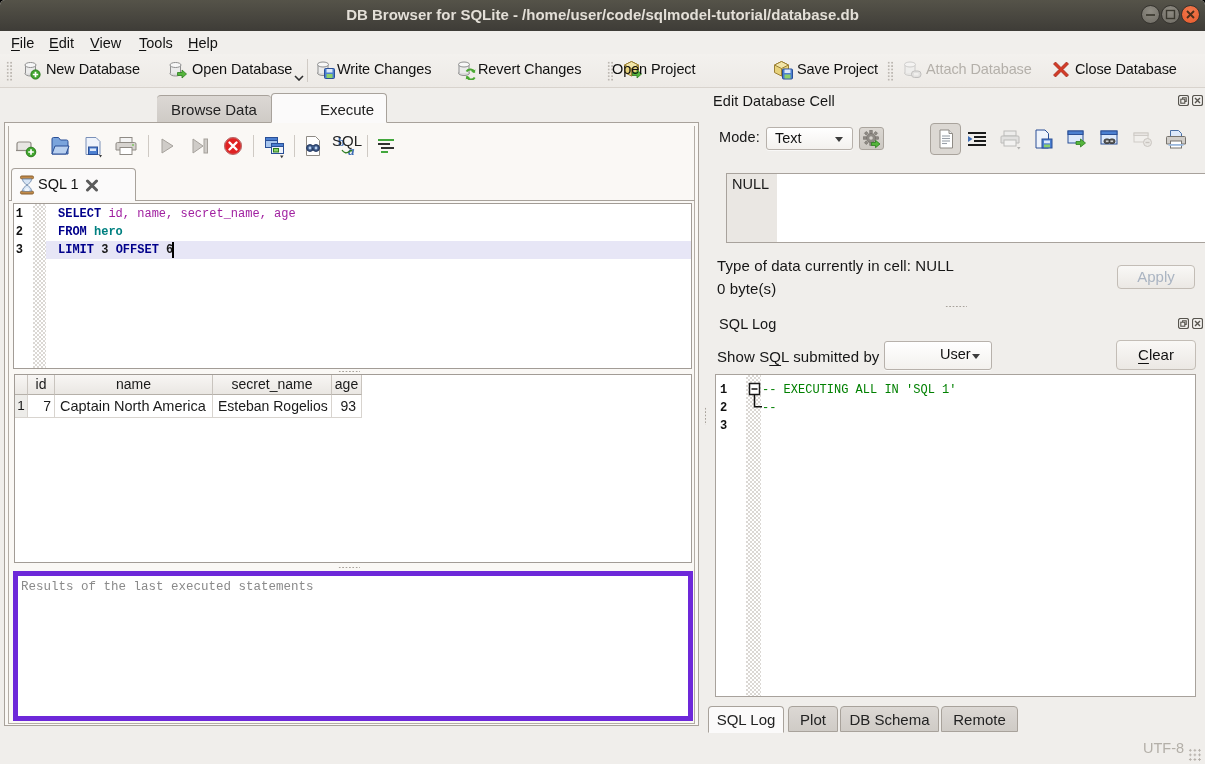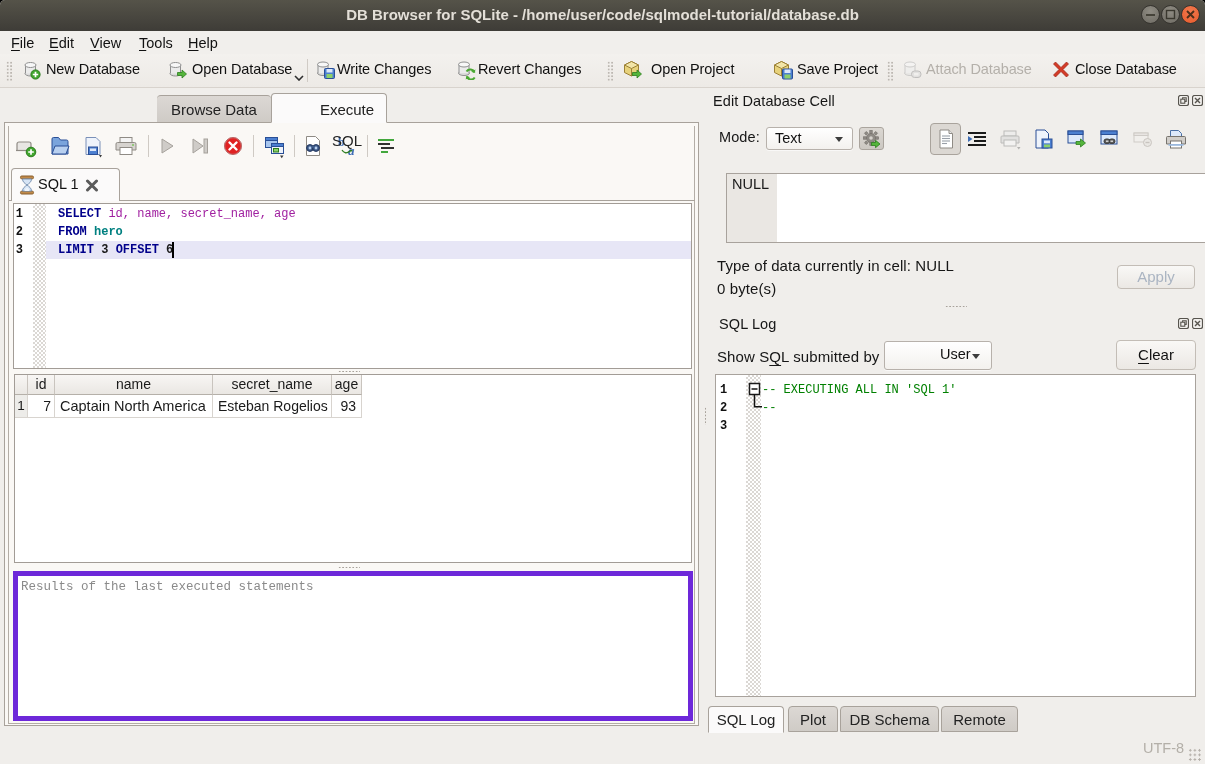--- a/index.html
+++ b/index.html
@@ -32,21 +32,21 @@
 
 .ltab { position:absolute; top:95px; height:28px; line-height:27px; text-align:center;
   background:linear-gradient(#dcd8d4,#cfcbc6); border:1px solid #a8a29b;
   border-radius:4px 4px 0 0; font-size:15px; color:#222; z-index:1; }
 .ltab.active { top:93px; height:30px; line-height:31px; background:#fbfafa; border-bottom:1px solid #fbfafa; z-index:3;padding-left:36px; }
 
 #pane { position:absolute; left:4px; top:122px; width:695px; height:604px;
   background:#faf8f5; border:1px solid #a8a29b; }
 .sqlico { position:absolute; }
 .sqltbsep { position:absolute; width:1px; height:22px; top:12px; background:#cfcac4; }
-#sqltab { position:absolute; left:6px; top:45px; width:109px; height:33px; background:#fbfafa;
+#sqltab { position:absolute; left:6px; top:45px; width:125px; height:33px; background:#fbfafa;
   border:1px solid #a8a29b; border-bottom:none; border-radius:4px 4px 0 0; z-index:2; }
 #sqltabline { position:absolute; left:4px; top:77px; width:686px; height:1px; background:#a8a29b; }
 #editor { position:absolute; left:8px; top:80px; width:679px; height:166px; background:#fff;
   border:1px solid #a29c96; font-family:"Liberation Mono", monospace; font-size:12px; }
 .hatch { position:absolute; top:0; height:100%;
   background-image:conic-gradient(#dbd8d4 25%, transparent 0 50%, #dbd8d4 0 75%, transparent 0);
   background-size:4px 4px; }
 #editor .hatch { left:19px; width:13px; }
 .codeline { position:absolute; left:44px; height:18px; line-height:18px; white-space:pre; }
 .lnum { position:absolute; left:0px; width:9px; height:18px; line-height:18px; text-align:right; font-weight:bold; color:#111; }
@@ -178,21 +178,21 @@
     <div class="tbtext" style="left:478px;">Revert Changes</div>
     <div class="tbhandle" style="left:607px;"></div>
     <div class="tbico" style="left:623px;" id="tico-oproj">
         <svg width="20" height="20" viewBox="0 0 20 20">
       <path d="M8.5 1.5 L15.5 5 V12.5 L8.5 16 L1.5 12.5 V5 Z" fill="#e7d27c" stroke="#9c8136"></path>
       <path d="M8.5 1.5 L15.5 5 L8.5 8.5 L1.5 5 Z" fill="#f2e5a8" stroke="#9c8136"></path>
       <line x1="8.5" y1="8.5" x2="8.5" y2="16" stroke="#9c8136"></line>
       <path d="M9.5 12.5 h4.5 v-2.5 l4.5 4 l-4.5 4 v-2.5 h-4.5 z" fill="#55b53c" stroke="#2c7d1e" stroke-width="0.8"></path>
         </svg>
       </div>
-    <div class="tbtext" style="left:612px;margin-left:39px;">Open Project</div>
+    <div class="tbtext" style="left:612px;">Open Project</div>
     <div class="tbico" style="left:773px;" id="tico-sproj">
         <svg width="20" height="20" viewBox="0 0 20 20">
       <path d="M8.5 1.5 L15.5 5 V12.5 L8.5 16 L1.5 12.5 V5 Z" fill="#e7d27c" stroke="#9c8136"></path>
       <path d="M8.5 1.5 L15.5 5 L8.5 8.5 L1.5 5 Z" fill="#f2e5a8" stroke="#9c8136"></path>
       <line x1="8.5" y1="8.5" x2="8.5" y2="16" stroke="#9c8136"></line>
       <rect x="9.5" y="9" width="10" height="10" rx="1" fill="#4b7fd0" stroke="#2a4f96"></rect>
       <rect x="11.5" y="9.5" width="6" height="3.5" fill="#dce8fa"></rect>
       <rect x="11.5" y="14.5" width="6" height="4" fill="#8dd06a"></rect>
         </svg>
       </div>

